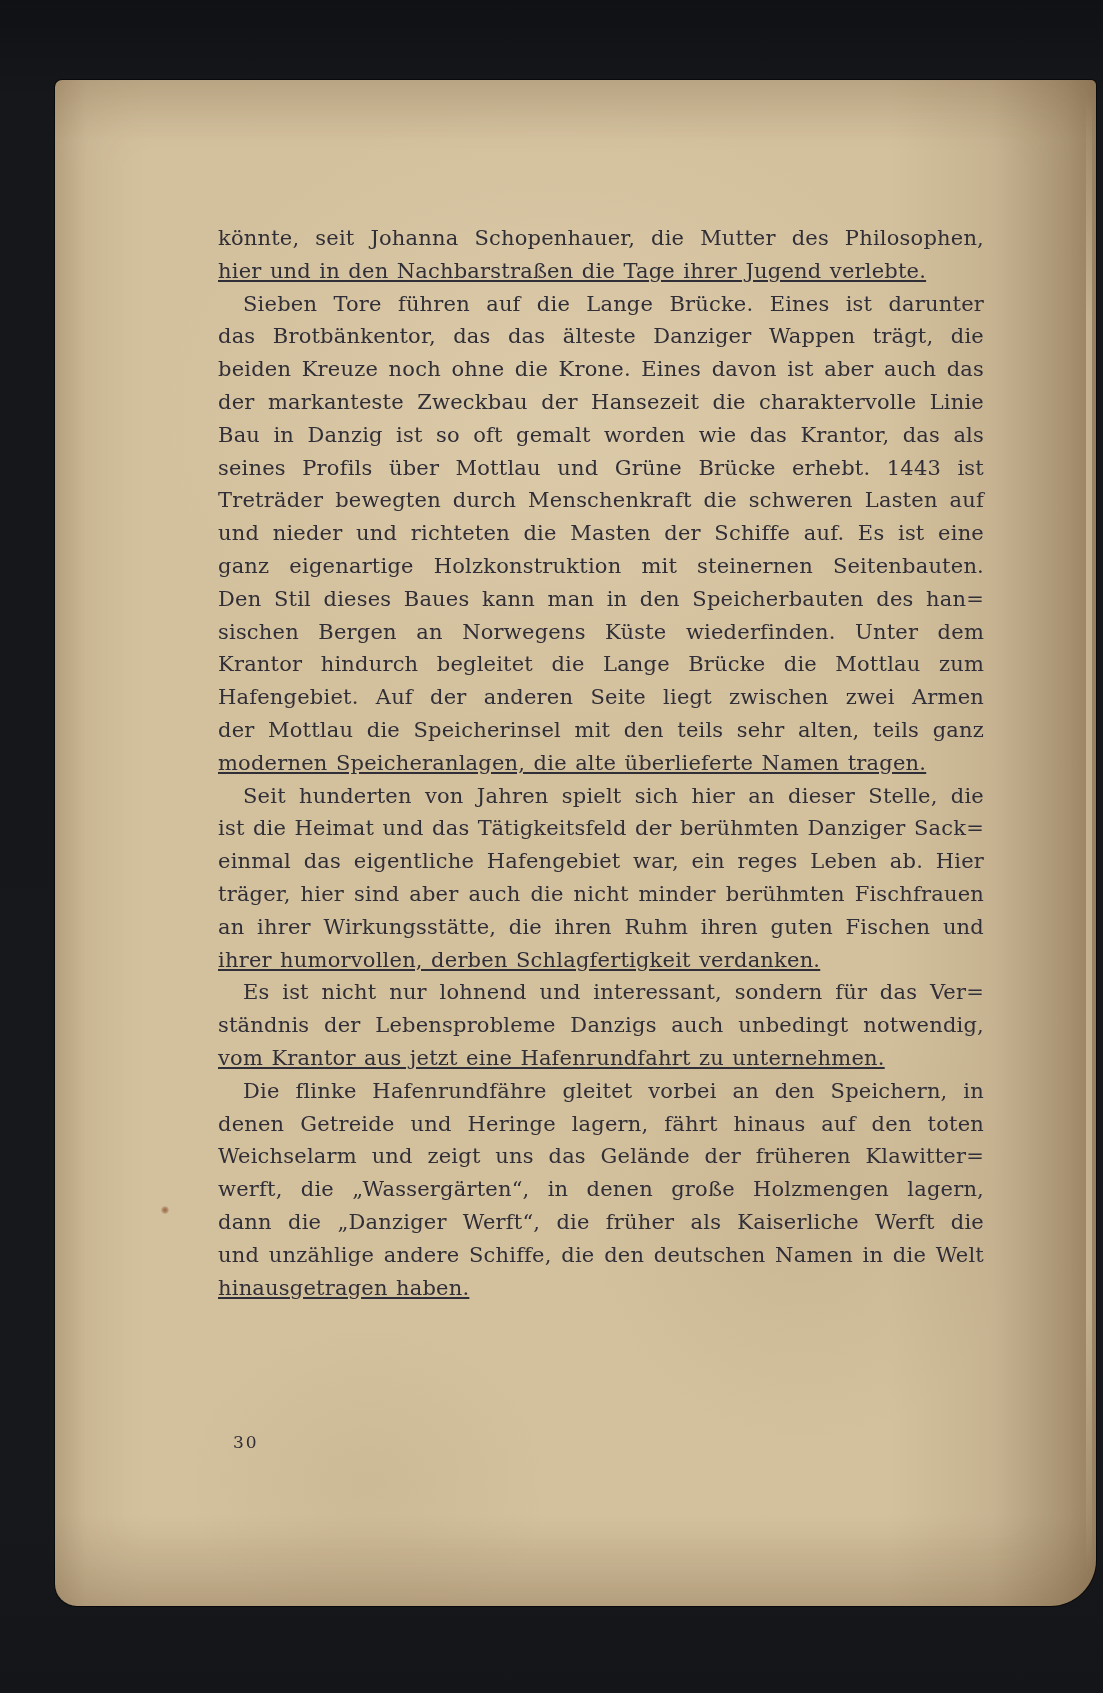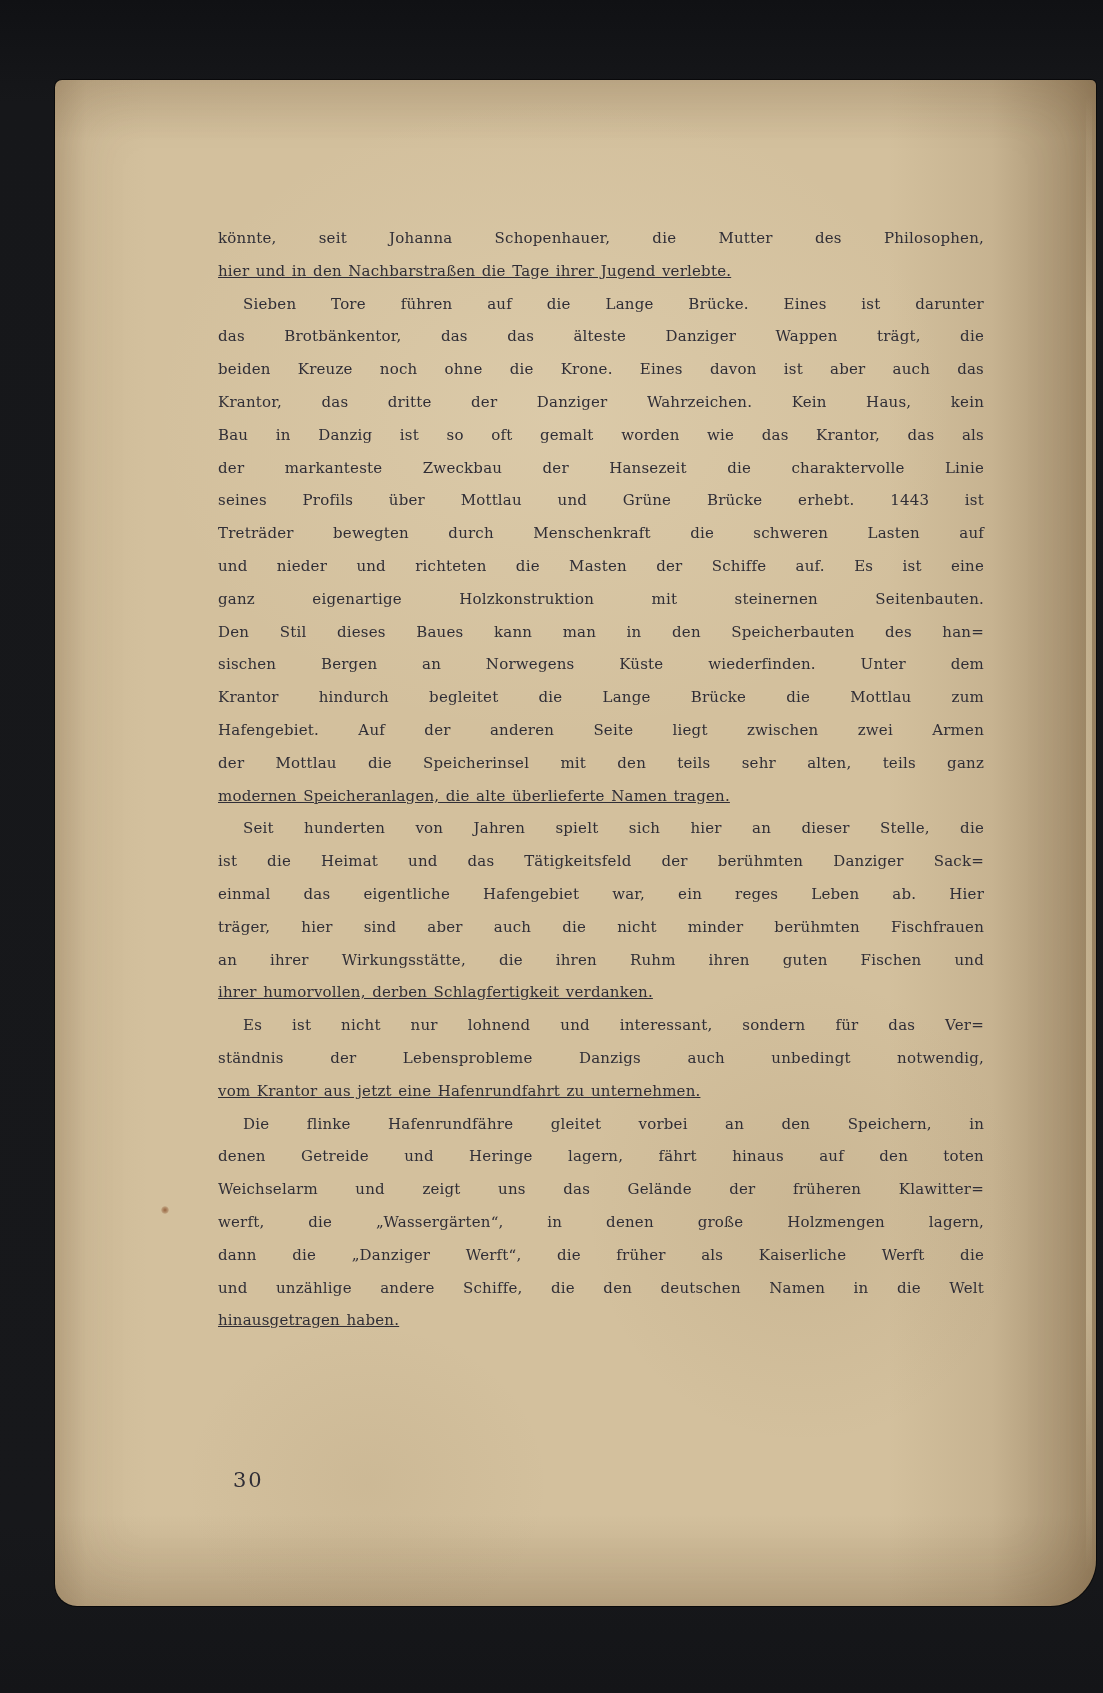--- a/index.html
+++ b/index.html
@@ -53,41 +53,40 @@
       rgba(233,218,185,0.50) 82%,
       rgba(233,218,185,0) 100%);
   }
 
   .text-block {
     position: absolute;
     left: 163px;
     top: 142px;
     width: 766px;
     color: #302e36;
-    font-size: 15px;
+    font-size: 21px;
     line-height: 32.8px;
     letter-spacing: 0.2px;
     word-spacing: 1.5px;
   }
   .line {
     text-align: justify;
     text-align-last: justify;
     white-space: normal;
   }
   .line.indent { text-indent: 25px; }
   .line.para-end { text-align-last: left; text-decoration: underline; }
 
   .page-number {
     position: absolute;
     left: 178px;
     top: 1352px;
     color: #302e36;
-    font-size: 21px;
+    font-size: 17px;
     letter-spacing: 2px;
-    margin-top: 36px;
   }
 
   .fox-spot {
     position: absolute;
     left: 106px;
     top: 1126px;
     width: 8px;
     height: 8px;
     border-radius: 50%;
     background: radial-gradient(circle, rgba(140,84,48,0.85) 0%, rgba(140,84,48,0.35) 55%, rgba(140,84,48,0) 75%);
@@ -96,23 +95,22 @@
 </head>
 <body>
 
 <div class="paper">
   <div class="text-block">
       <div class="line">könnte, seit Johanna Schopenhauer, die Mutter des Philosophen,</div>
       <div class="line para-end">hier und in den Nachbarstraßen die Tage ihrer Jugend verlebte.</div>
       <div class="line indent">Sieben Tore führen auf die Lange Brücke. Eines ist darunter</div>
       <div class="line">das Brotbänkentor, das das älteste Danziger Wappen trägt, die</div>
       <div class="line">beiden Kreuze noch ohne die Krone. Eines davon ist aber auch das</div>
-      <div class="line">Krantor, das dritte der Danziger Wahrzeichen. Kein Haus, kein</div>
+      <div class="line">der markanteste Zweckbau der Hansezeit die charaktervolle Linie</div>
       <div class="line">Bau in Danzig ist so oft gemalt worden wie das Krantor, das als</div>
-      <div class="line">der markanteste Zweckbau der Hansezeit die charaktervolle Linie</div>
       <div class="line">seines Profils über Mottlau und Grüne Brücke erhebt. 1443 ist</div>
       <div class="line">Treträder bewegten durch Menschenkraft die schweren Lasten auf</div>
       <div class="line">und nieder und richteten die Masten der Schiffe auf. Es ist eine</div>
       <div class="line">ganz eigenartige Holzkonstruktion mit steinernen Seitenbauten.</div>
       <div class="line">Den Stil dieses Baues kann man in den Speicherbauten des han=</div>
       <div class="line">sischen Bergen an Norwegens Küste wiederfinden. Unter dem</div>
       <div class="line">Krantor hindurch begleitet die Lange Brücke die Mottlau zum</div>
       <div class="line">Hafengebiet. Auf der anderen Seite liegt zwischen zwei Armen</div>
       <div class="line">der Mottlau die Speicherinsel mit den teils sehr alten, teils ganz</div>
       <div class="line para-end">modernen Speicheranlagen, die alte überlieferte Namen tragen.</div>

